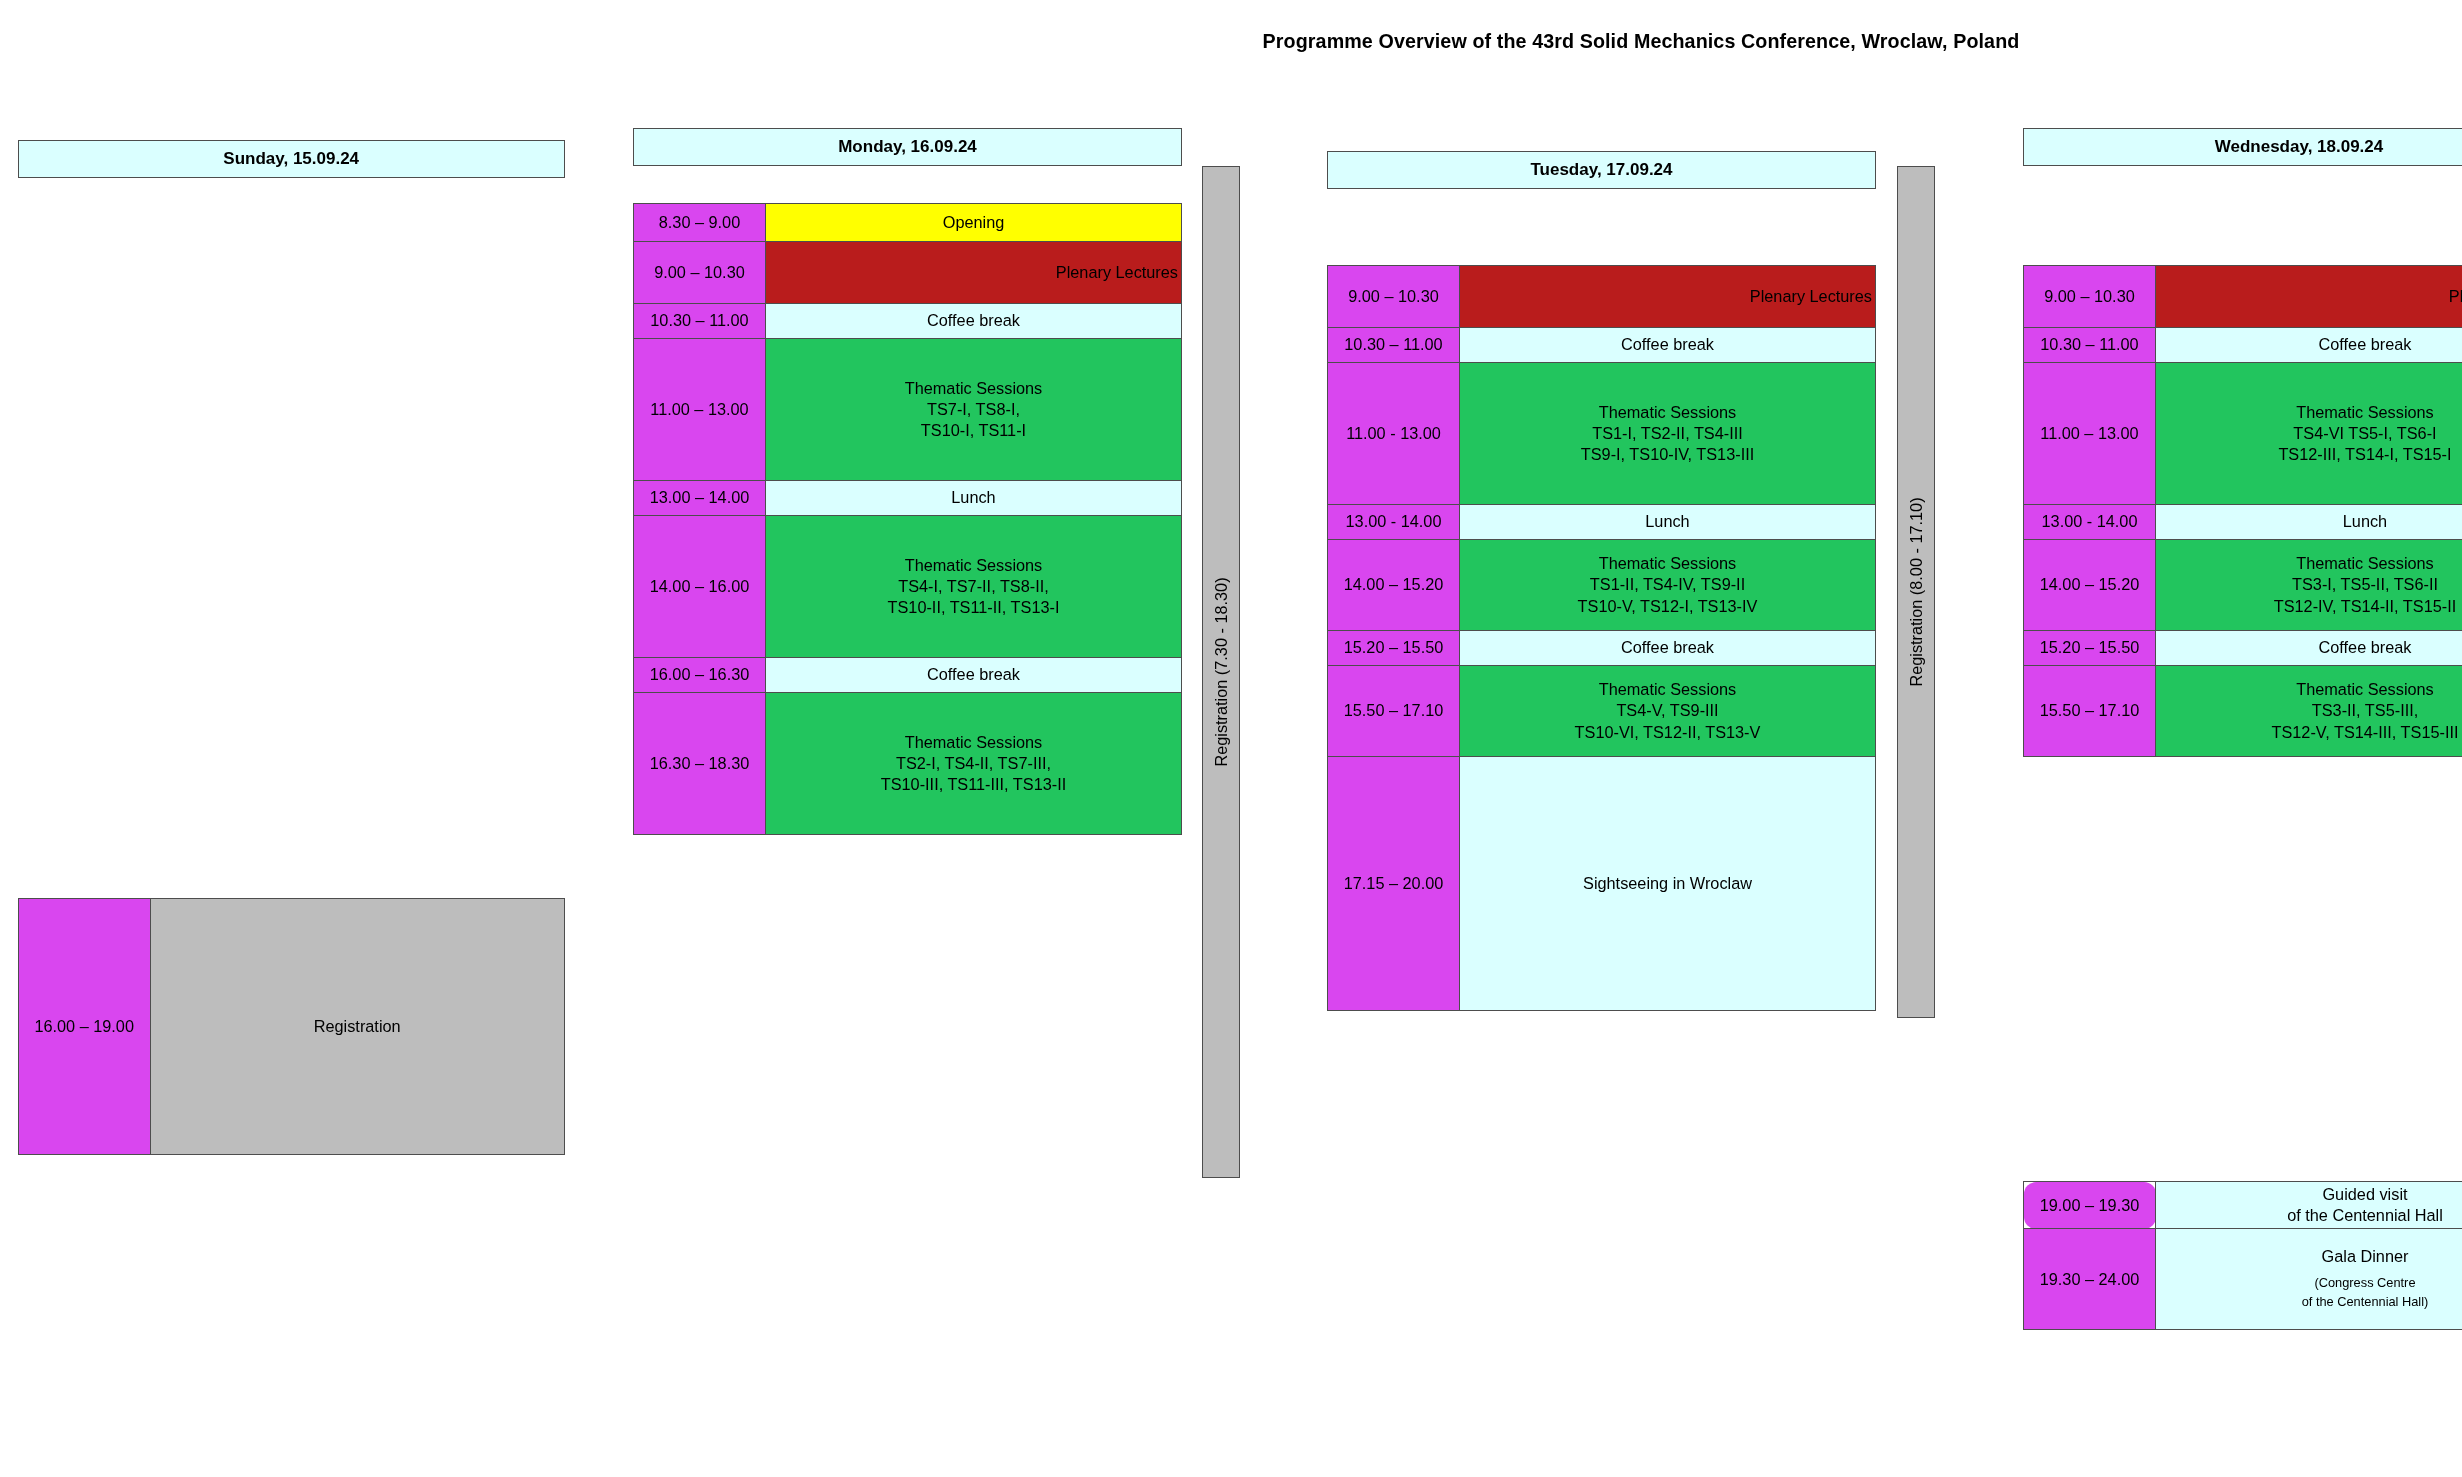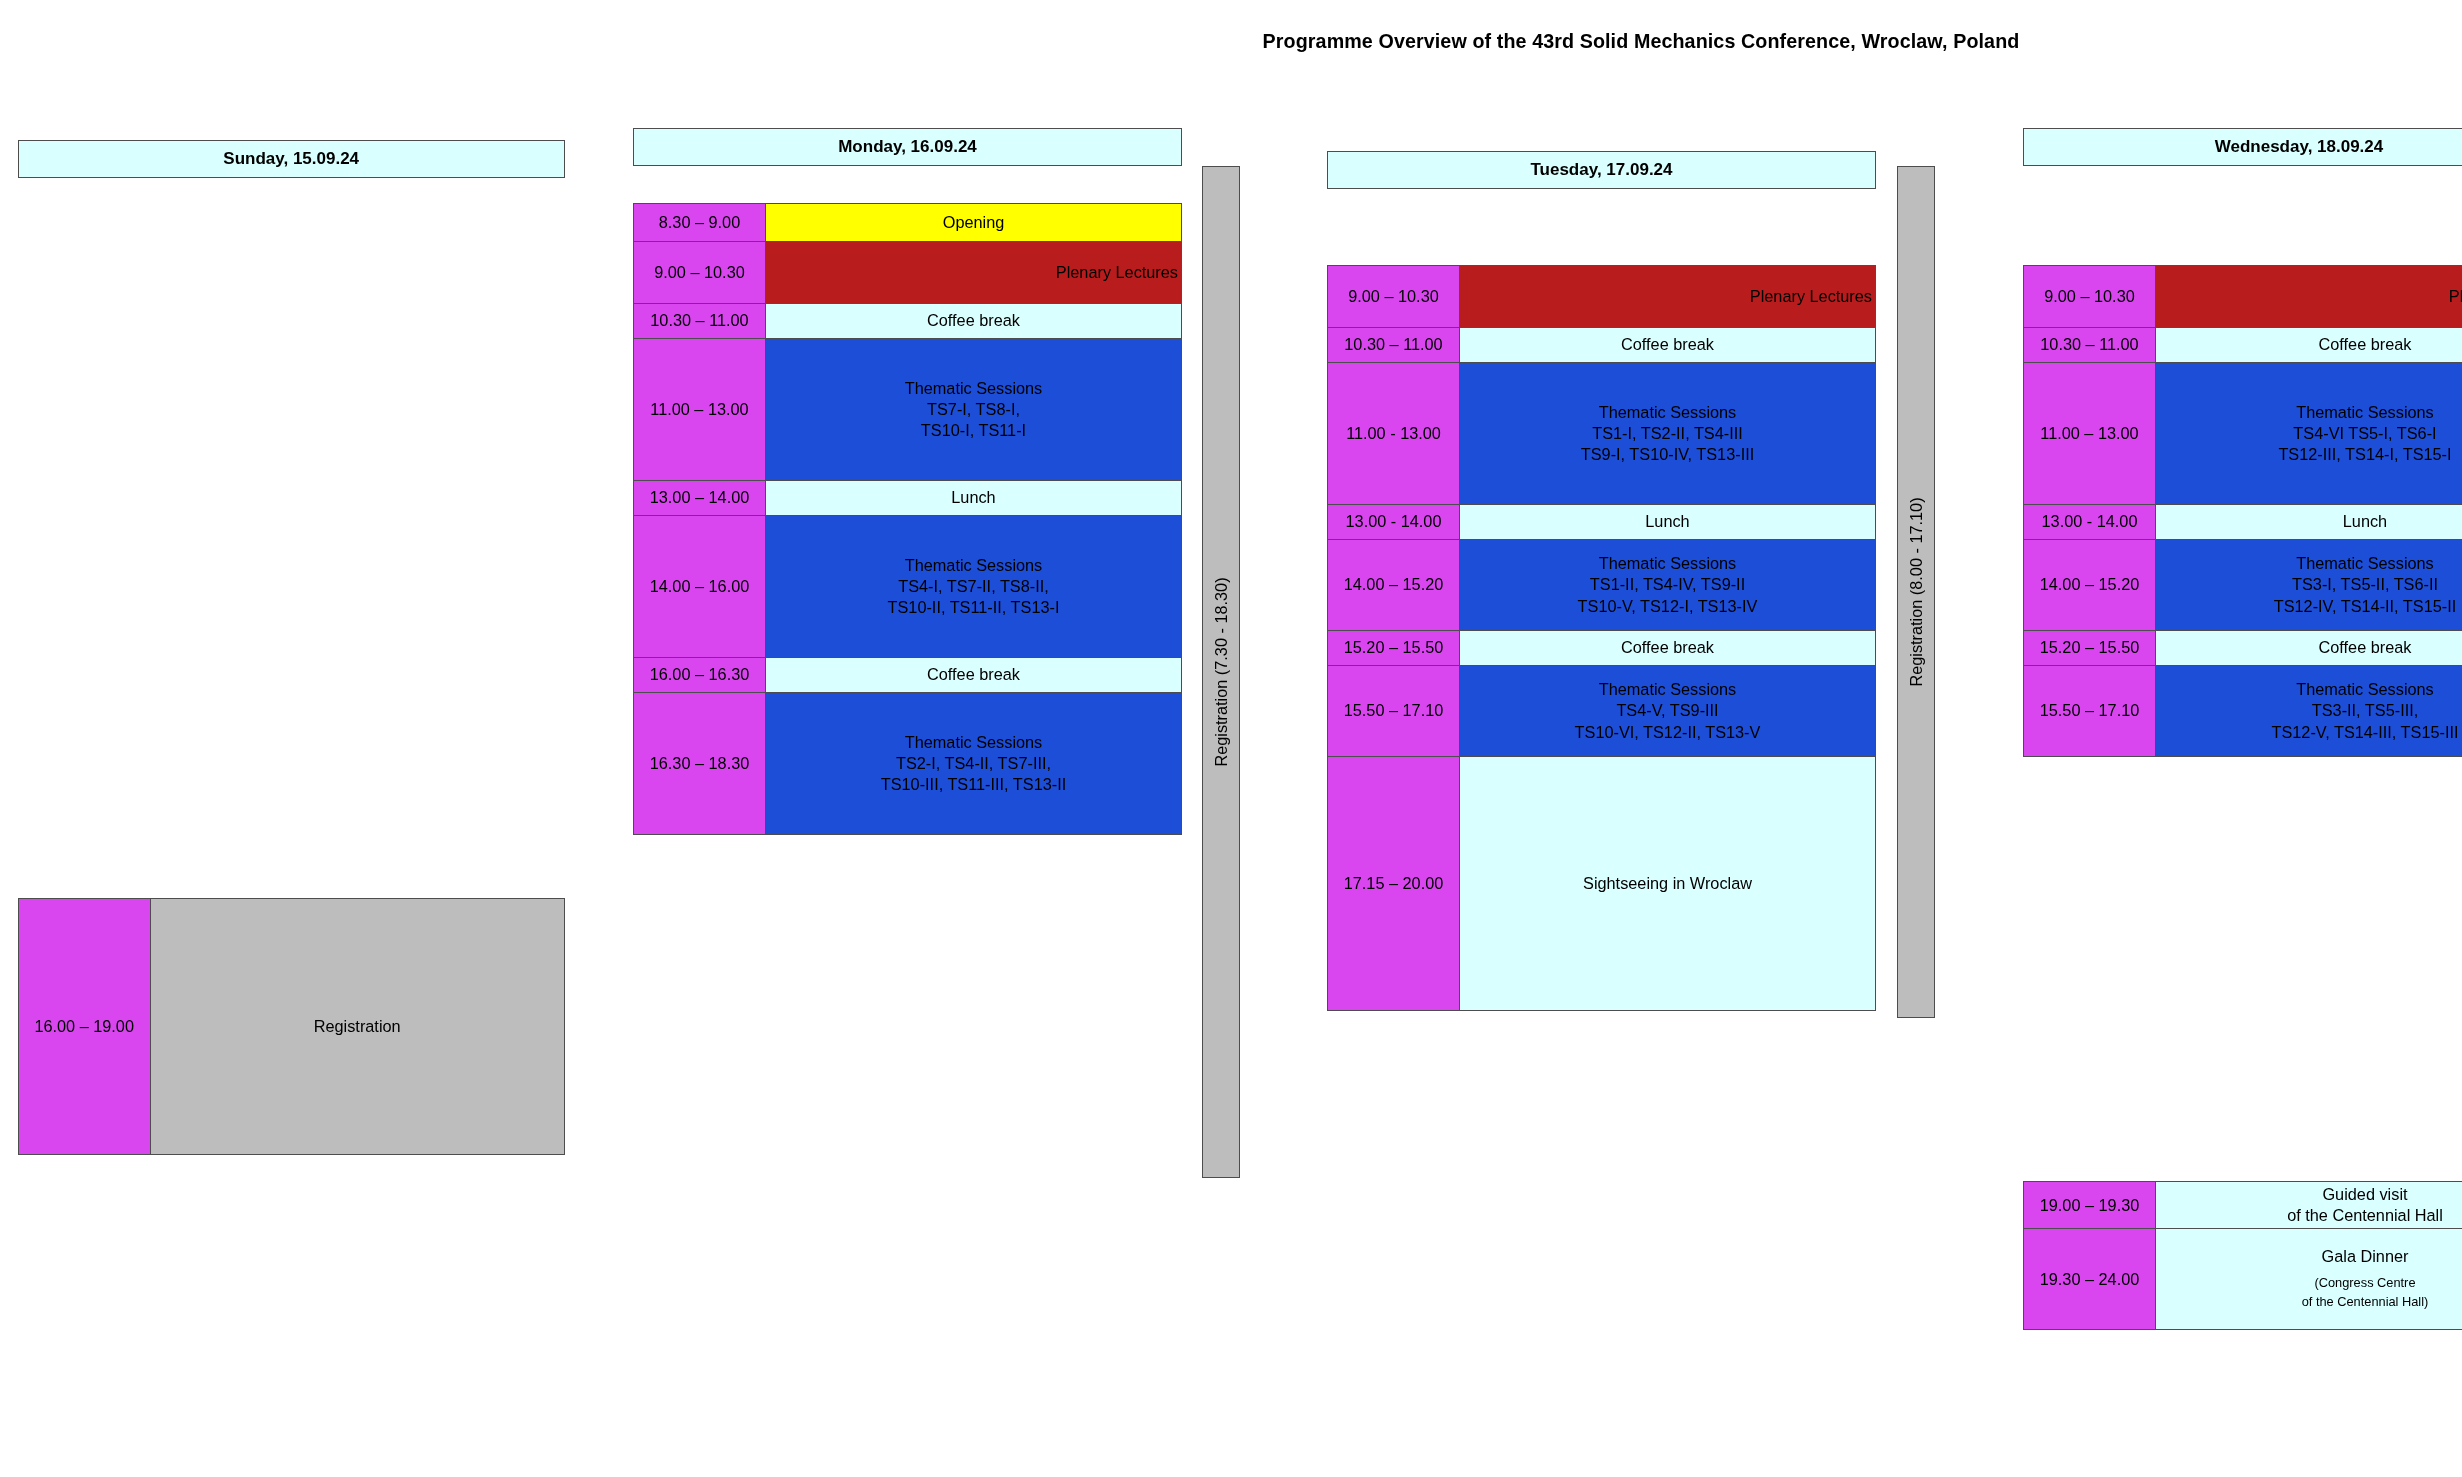--- a/index.html
+++ b/index.html
@@ -53,21 +53,21 @@
     color: #000;
     text-align: center;
     vertical-align: middle;
     padding: 2px 3px;
     line-height: 1.30;
   }
   td.time      { background: #d946ef; width: 132px; margin-top: 24px; }
   td.ev        { background: #daffff; }
   td.ev-open   { background: #ffff00; }
   td.ev-plen   { background: #b91c1c; text-align: right; }
-  td.ev-ts     { background: #1d4ed8; }
+  td.ev-ts     { background: #22c55e; }
   td.ev-reg    { background: #bdbdbd; }
 
   
   .regbar {
     position: absolute;
     background: #bdbdbd;
     border: 1.5px solid #4d4d4d;
     width: 38px;
   }
   .regbar span {
@@ -242,21 +242,21 @@
       <td class="ev-ts" style="white-space:pre-line;">Thematic Sessions
 TS3-II, TS5-III,
 TS12-V, TS14-III, TS15-III</td>
     </tr>
   </tbody>
     </table>
 
   <table class="sched" style="left:2023px; top:1181px; width:552px;">
     <tbody>
         <tr>
-      <td class="time" style="height:43px;">19.00 – 19.30</td>
+      <td class="time" style="height:43px;border-radius:12px;">19.00 – 19.30</td>
       <td class="ev" style="white-space:pre-line;">Guided visit
 of the Centennial Hall</td>
     </tr>
     <tr>
       <td class="time" style="height:101px;">19.30 – 24.00</td>
       <td class="ev">
         <span>Gala Dinner</span>
         <span class="gap"></span>
         <span class="small" style="white-space:pre-line; display:block; line-height:1.55;">(Congress Centre
 of the Centennial Hall)</span>

